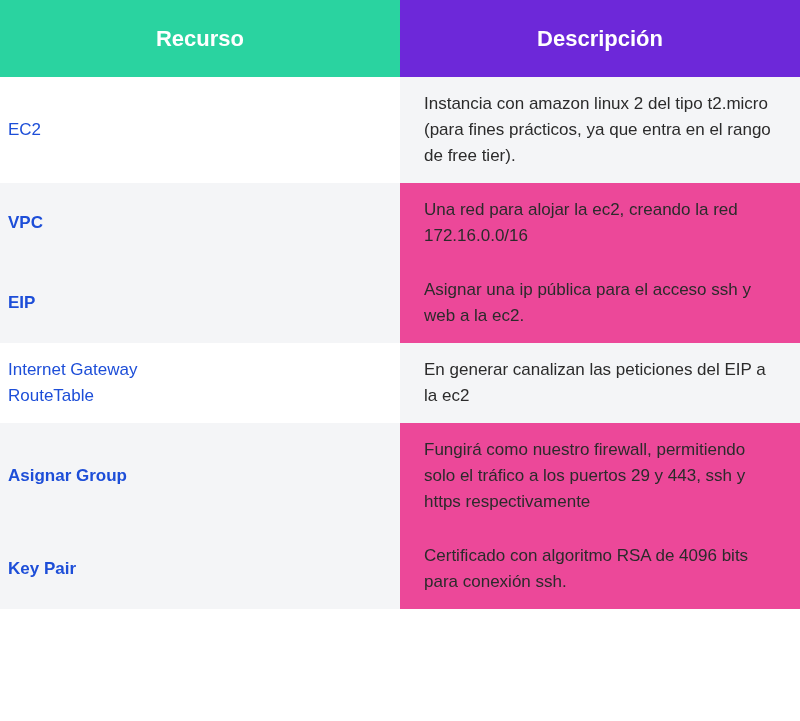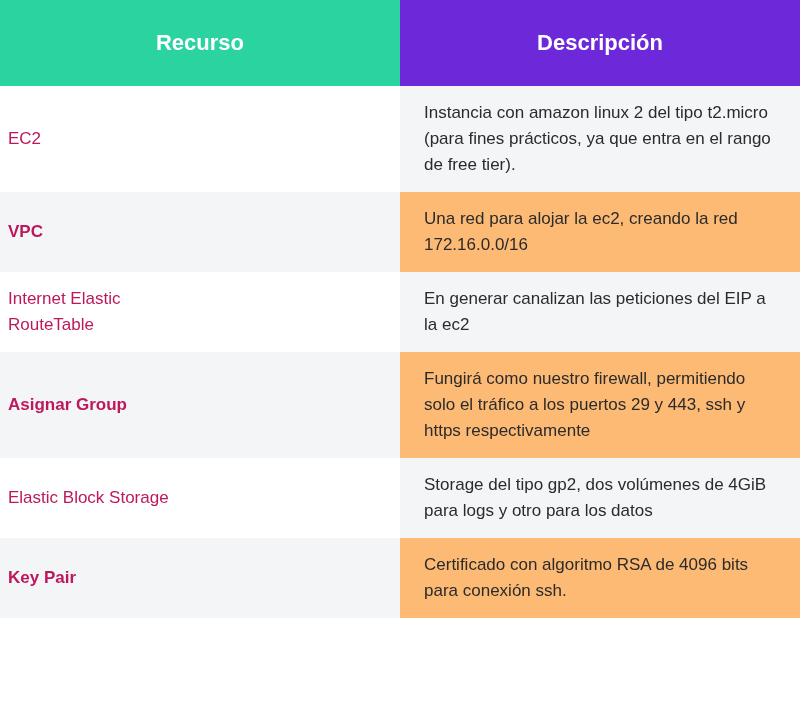--- a/index.html
+++ b/index.html
@@ -21,54 +21,54 @@
   }
   .table col.col-resource { width: 400px; }
   .table col.col-description { width: 400px; }
 
   thead th {
     color: #ffffff;
     font-size: 22px;
     font-weight: bold;
     text-align: center;
     vertical-align: middle;
-    height: 86px;
+    height: 77px;
     padding: 9px 10px;
     box-sizing: border-box;
   }
   thead th.head-resource {
     background: #2ad3a0;
   }
   thead th.head-description {
     background: #6d28d9;
   }
 
   tbody td {
     font-size: 17px;
     line-height: 26px;
     vertical-align: middle;
     padding: 14px 24px;
     box-sizing: border-box;
     margin-top: 8px;
   }
   tbody td.cell-resource {
     background: #ffffff;
-    color: #be185d;
+    color: #1d4ed8;
     padding-left: 8px;
   }
   tbody td.cell-description {
     background: #f4f5f7;
     color: #2b2b2b;
   }
   tbody tr.alt td.cell-resource {
     background: #f4f5f7;
     font-weight: bold;
   }
   tbody tr.alt td.cell-description {
-    background: #fdba74;
+    background: #ec4899;
   }
   .multiline {
     white-space: pre-line;
   }
 </style>
 </head>
 <body>
 
 <table class="table">
   <colgroup>
@@ -83,31 +83,31 @@
   </thead>
   <tbody>
     <tr>
       <td class="cell-resource multiline">EC2</td>
       <td class="cell-description">Instancia con amazon linux 2 del tipo t2.micro (para fines prácticos, ya que entra en el rango de free tier).</td>
     </tr>
     <tr class="alt">
       <td class="cell-resource multiline">VPC</td>
       <td class="cell-description">Una red para alojar la ec2, creando la red 172.16.0.0/16</td>
     </tr>
+    <tr class="alt">
+      <td class="cell-resource multiline">EIP</td>
+      <td class="cell-description">Asignar una ip pública para el acceso ssh y web a la ec2.</td>
+    </tr>
     <tr>
-      <td class="cell-resource multiline">Internet Elastic
+      <td class="cell-resource multiline">Internet Gateway
 RouteTable</td>
       <td class="cell-description">En generar canalizan las peticiones del EIP a la ec2</td>
     </tr>
     <tr class="alt">
       <td class="cell-resource multiline">Asignar Group</td>
       <td class="cell-description">Fungirá como nuestro firewall, permitiendo solo el tráfico a los puertos 29 y 443, ssh y https respectivamente</td>
-    </tr>
-    <tr>
-      <td class="cell-resource multiline">Elastic Block Storage</td>
-      <td class="cell-description">Storage del tipo gp2, dos volúmenes de 4GiB para logs y otro para los datos</td>
     </tr>
     <tr class="alt">
       <td class="cell-resource multiline">Key Pair</td>
       <td class="cell-description">Certificado con algoritmo RSA de 4096 bits para conexión ssh.</td>
     </tr>
   </tbody>
 </table>
 
 </body></html>

